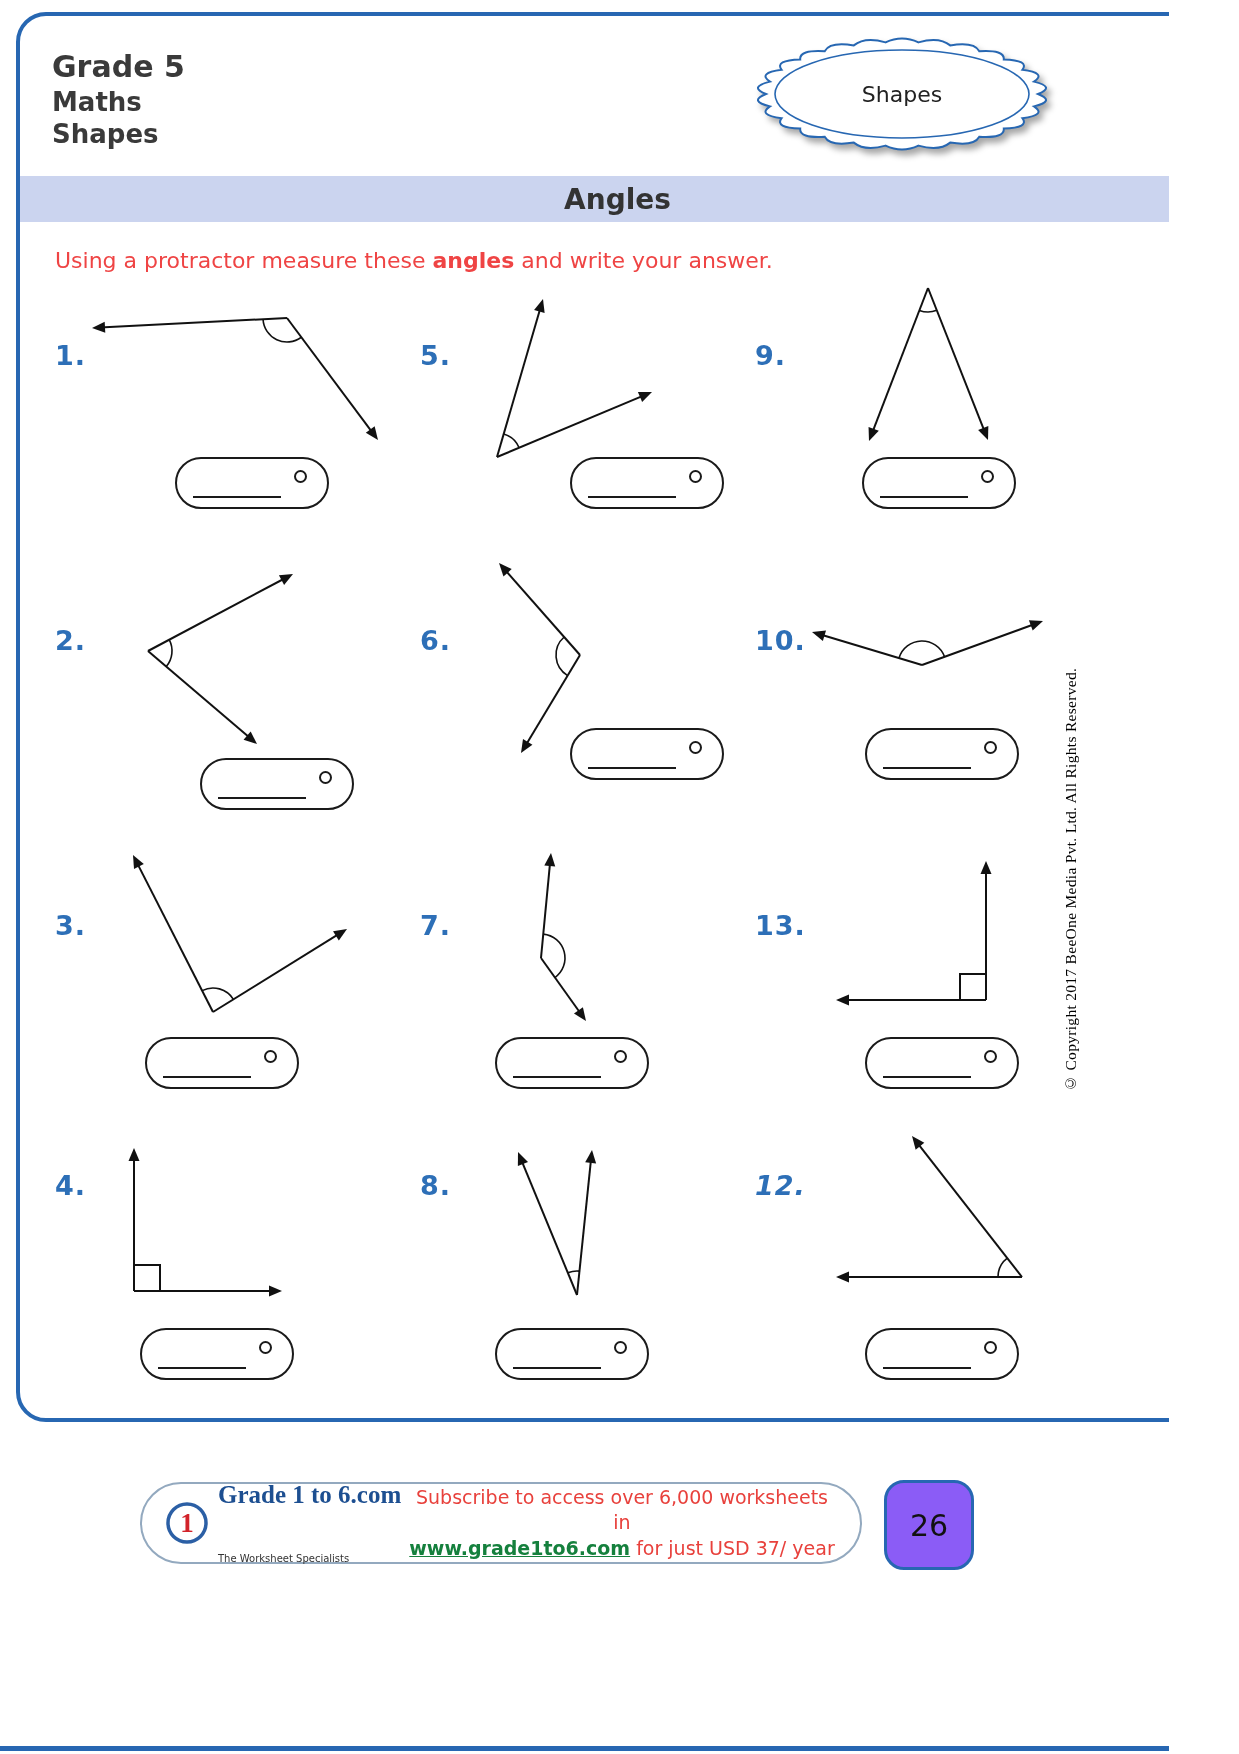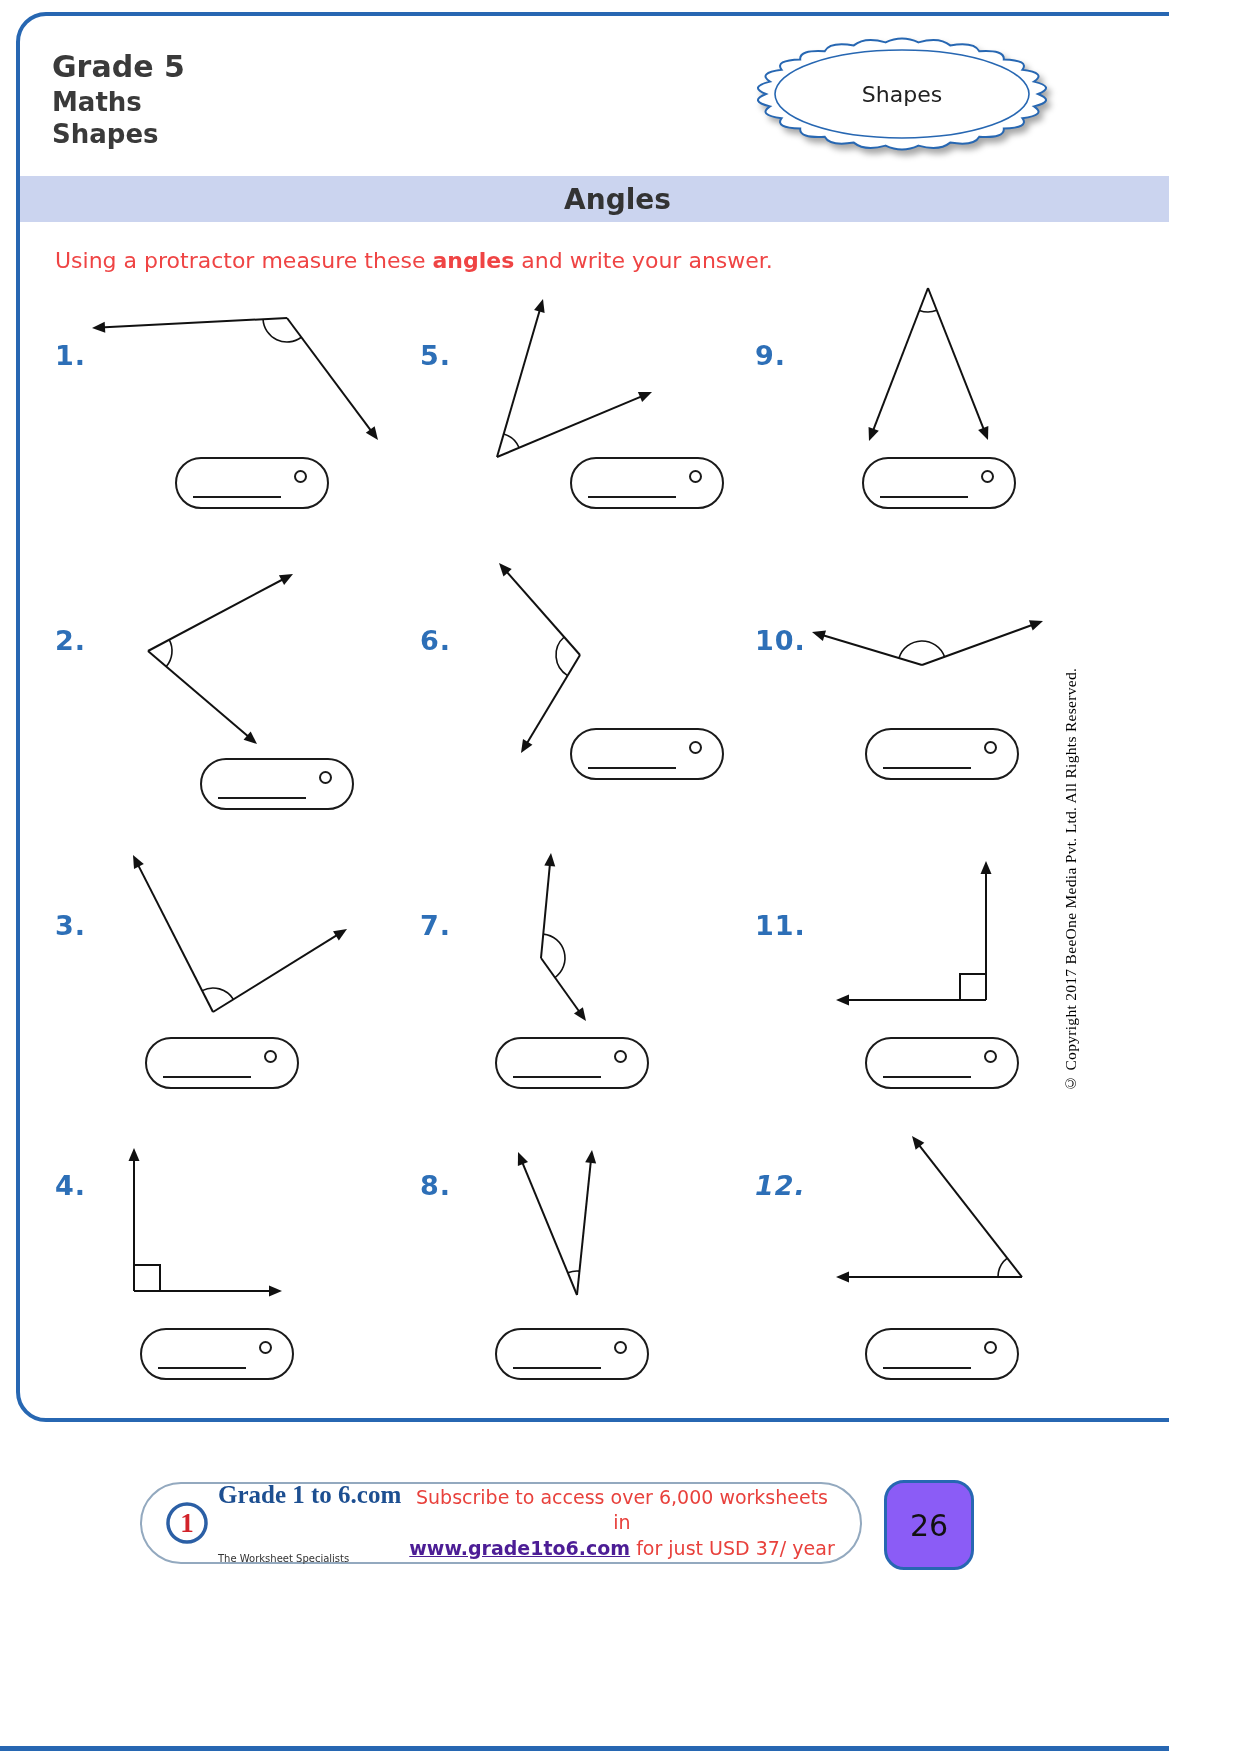--- a/index.html
+++ b/index.html
@@ -30,21 +30,21 @@
   .copyright{position:absolute;left:1062px;top:612px;height:480px;writing-mode:vertical-rl;
         transform:rotate(180deg);font-family:"Liberation Serif","DejaVu Serif",serif;
         font-size:15.5px;color:#000;letter-spacing:0.3px;}
   .footer-box{position:absolute;left:140px;top:1482px;width:722px;height:82px;border:2px solid #93a9bf;
         border-radius:41px;display:flex;align-items:center;padding:0 22px;box-sizing:border-box;background:#fff;}
   .logo{display:flex;align-items:center;gap:8px;}
   .logo-texts{display:flex;flex-direction:column;line-height:1.15;gap:43px;}
   .logo-name{font-family:"Liberation Serif","DejaVu Serif",serif;font-weight:bold;font-size:25px;color:#1d4f91;}
   .logo-tagline{font-size:10px;color:#333;}
   .subscribe{margin-left:auto;text-align:center;color:#e8413c;font-size:19px;line-height:1.35;width:432px;}
-  .subscribe .link{color:#4c1d95;font-weight:bold;text-decoration:underline;cursor:pointer;margin-top:44px;}
+  .subscribe .link{color:#15803d;font-weight:bold;text-decoration:underline;cursor:pointer;margin-top:44px;}
   .page-num-box{position:absolute;left:884px;top:1480px;width:84px;height:84px;border:3px solid #2767b2;
         border-radius:20px;display:flex;align-items:center;justify-content:center;
         font-size:30px;color:#111;background:#8b5cf6;}
   .bottom-bar{position:absolute;left:0;top:1746px;width:1239px;height:5px;background:#2767b2;}
 </style>
 </head>
 <body>
 
 <div class="page">
 
@@ -205,21 +205,21 @@
           <line x1="172" y1="105" x2="285.4816526120925" y2="63.73394450469363" stroke="#111" stroke-width="2"></line>
           <polygon points="293,61 282.66227234162716,70.61152364931357 278.90309864767346,60.273795990940755" fill="#111"></polygon>
           <path d="M 149.01216915469237 98.10365074640771 A 24 24 0 0 1 194.55504216372248 96.7981664859191" fill="none" stroke="#111" stroke-width="1.6"></path>
         </svg>
         <div class="pill" style="left: 115px; top: 168px;">
           <span class="blank"></span>
           <span class="deg"></span>
         </div>
       </div>
       <div class="cell" style="left: 750px; top: 845px;">
-        <span class="num" style="left: 5px; top: 65px;">11.</span>
+        <span class="num" style="left: 5px; top: 65px;">13.</span>
         <svg width="360" height="275" class="fig">
           <line x1="236" y1="155" x2="236" y2="24" stroke="#111" stroke-width="2"></line>
           <polygon points="236,16 241.5,29 230.5,29" fill="#111"></polygon>
           <line x1="236" y1="155" x2="94" y2="155" stroke="#111" stroke-width="2"></line>
           <polygon points="86,155 99,149.5 99,160.5" fill="#111"></polygon>
           <path d="M 236 129 L 210 129 L 210 155" fill="none" stroke="#111" stroke-width="2"></path>
         </svg>
         <div class="pill" style="left: 115px; top: 192px;">
           <span class="blank"></span>
           <span class="deg"></span>

